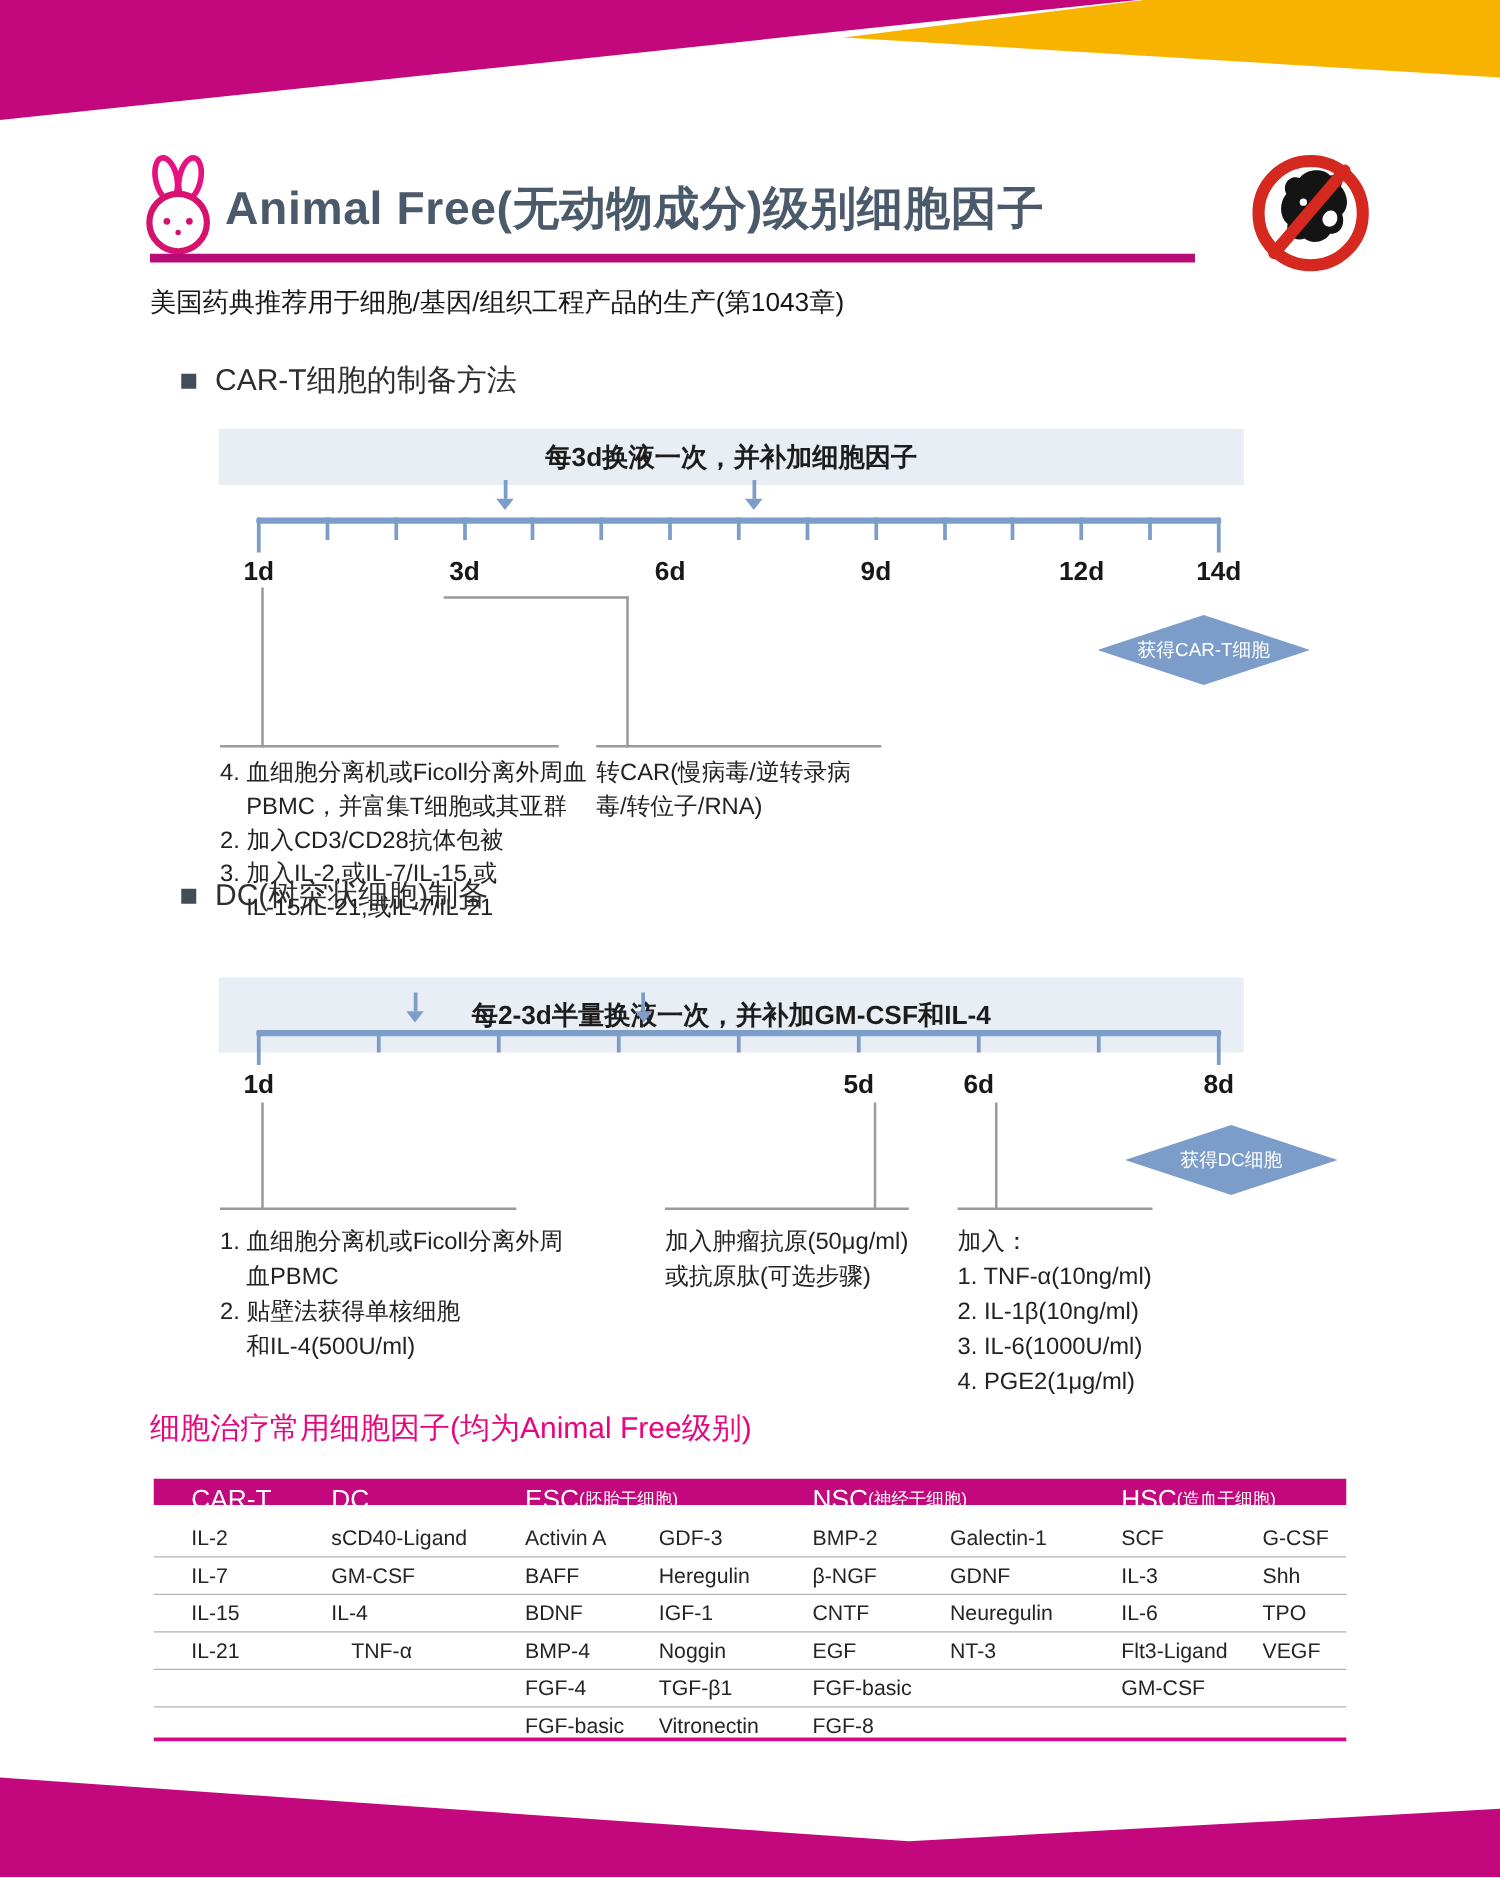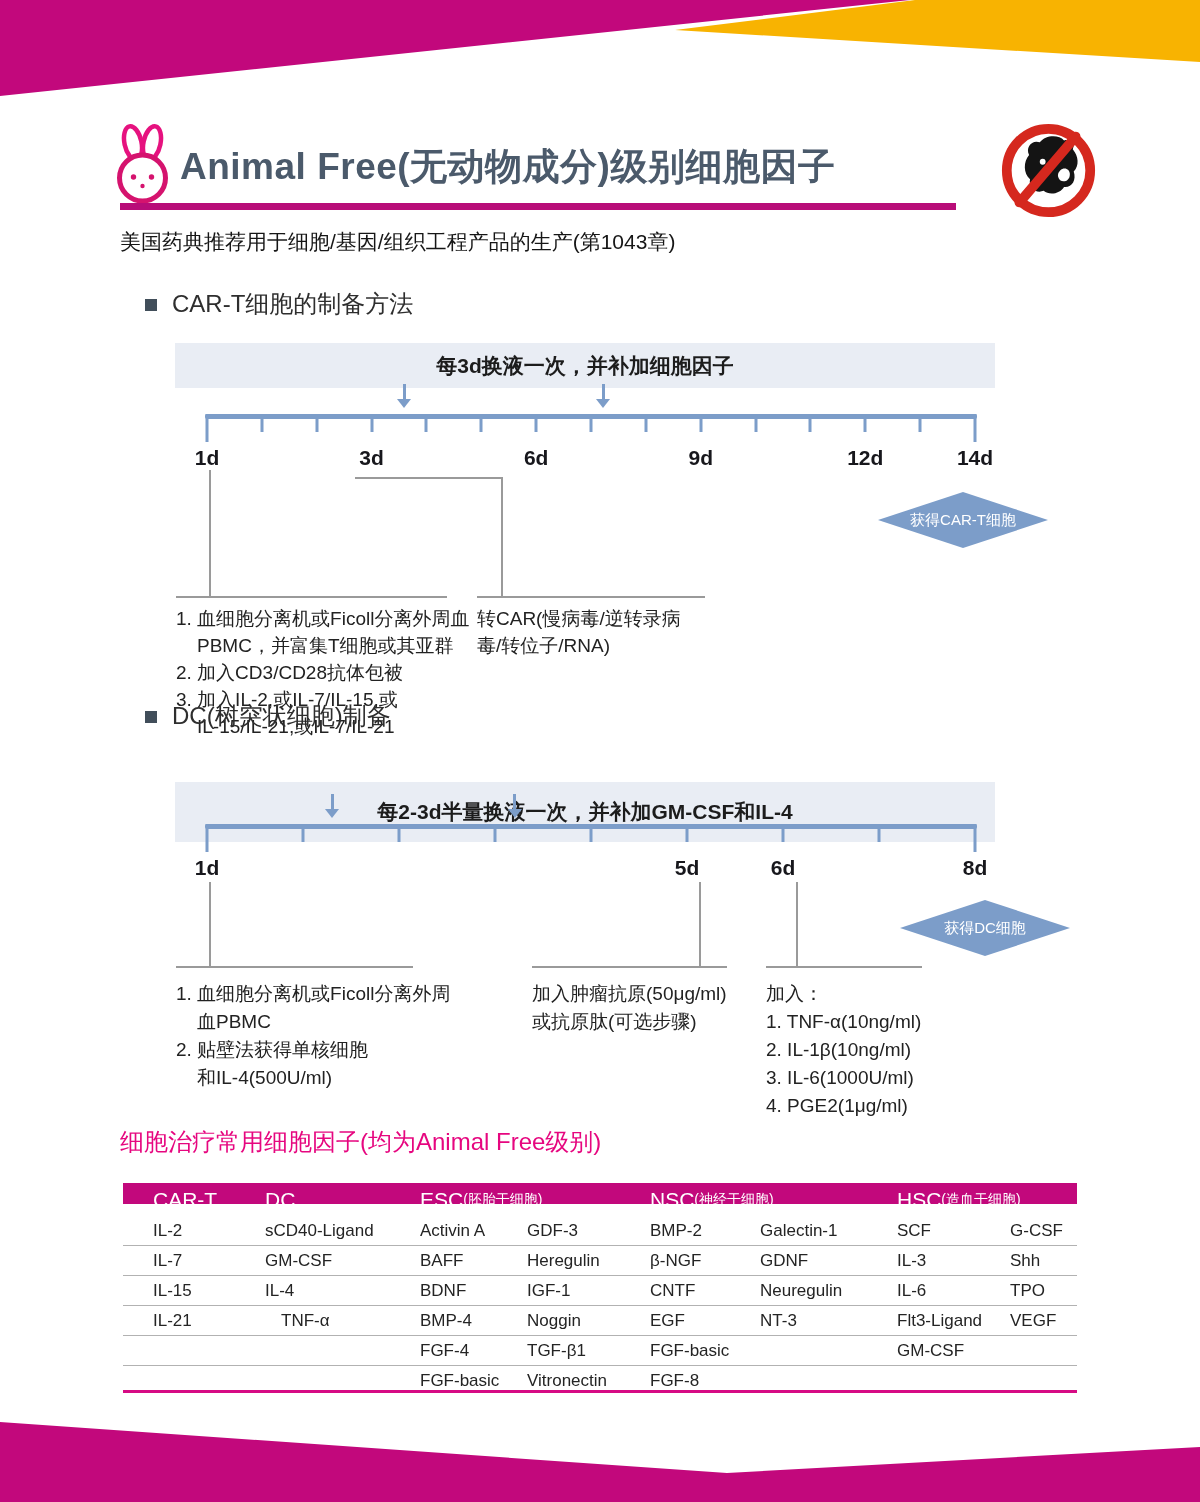--- a/index.html
+++ b/index.html
@@ -133,21 +133,21 @@
       </div>
     </div>
 
   <div class="abs gline" style="left:209px;top:470px;width:2px;height:128px"></div>
   <div class="abs gline" style="left:355px;top:477px;width:148px;height:2px"></div>
   <div class="abs gline" style="left:501px;top:477px;width:2px;height:121px"></div>
   <div class="abs gline" style="left:176px;top:596px;width:271px;height:2px"></div>
   <div class="abs gline" style="left:477px;top:596px;width:228px;height:2px"></div>
 
   <div class="abs notes" id="cart-notes-left" style="left:176px;top:605px">
-      <div class="note-line">1. 血细胞分离机或Ficoll分离外周血</div>
+      <div class="note-line">4. 血细胞分离机或Ficoll分离外周血</div>
       <div class="note-line ind">PBMC，并富集T细胞或其亚群</div>
       <div class="note-line">2. 加入CD3/CD28抗体包被</div>
       <div class="note-line">3. 加入IL-2,或IL-7/IL-15,或</div>
       <div class="note-line ind">IL-15/IL-21,或IL-7/IL-21</div>
     </div>
   <div class="abs notes" id="cart-notes-right" style="left:477px;top:605px">
       <div class="note-line">转CAR(慢病毒/逆转录病</div>
       <div class="note-line">毒/转位子/RNA)</div>
     </div>
 

